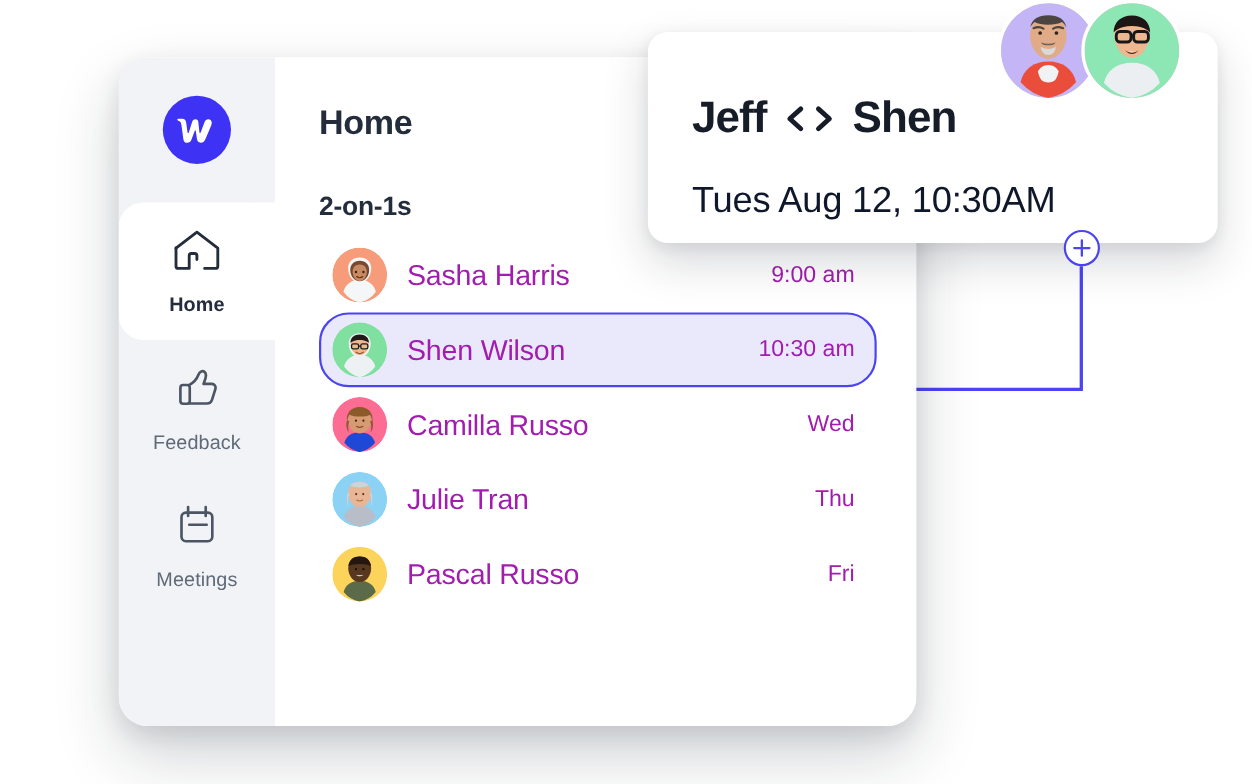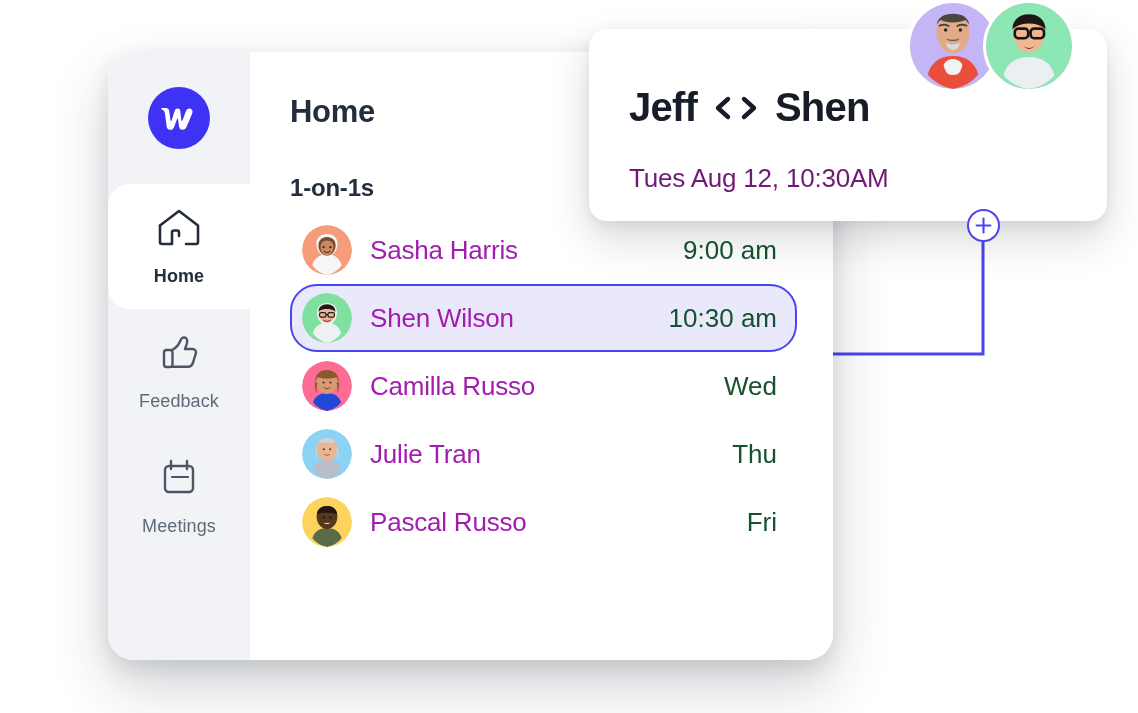--- a/index.html
+++ b/index.html
@@ -104,21 +104,21 @@
   }
   .avatar svg{ display:block; width:50px; height:50px; }
   .row-name{
     margin-left:18px;
     font-size:26px; color:#a21caf; font-weight:400;
     letter-spacing:-.2px;
     white-space:nowrap;
   }
   .row-time{
     margin-left:auto;
-    font-size:26px; color:#14532d; font-weight:400;
+    font-size:21px; color:#a21caf; font-weight:400;
     white-space:nowrap;
   }
 
   
   .connector{ position:absolute; left:0; top:0; width:1138px; height:713px;
               pointer-events:none; }
 
   .plus-btn{
     position:absolute; left:967px; top:209px;
     width:33px; height:33px; border-radius:50%;
@@ -143,21 +143,21 @@
     font-size:40px; font-weight:700; color:#161c28;
     letter-spacing:-.8px;
     display:flex; align-items:center; gap:0;
     white-space:nowrap;
   }
   .meet-title .chev{
     display:inline-flex; align-items:center; margin:0 14px;
   }
   .meet-sub{
     position:absolute; left:40px; top:134px;
-    font-size:26px; color:#701a75; font-weight:400;
+    font-size:33px; color:#0f172a; font-weight:400;
     letter-spacing:-.2px; white-space:nowrap;
   }
   .card-avatars{
     position:absolute; right:32px; top:-29px;
     display:flex;
     z-index:22;
   }
   .card-avatars .ca{
     width:92px; height:92px; border-radius:50%;
     overflow:hidden; border:3px solid #ffffff;
@@ -220,21 +220,21 @@
             </svg>
           </span>
           <span class="nav-label">Meetings</span>
         </div>
 
       </div>
     </div>
 
     <div class="main">
       <div class="page-title">Home</div>
-      <div class="section-title">1-on-1s</div>
+      <div class="section-title">2-on-1s</div>
 
       <div class="list">
 
         <div class="row">
           <span class="avatar">
             <svg viewBox="0 0 50 50" aria-hidden="true">
               <circle cx="25" cy="25" r="25" fill="#F79C7A"></circle>
               <path d="M25 9 c-6.5 0-10.5 4-10.5 9.8 0 5 2.3 9.2 5.4 11.2 -5 1.6-8.4 5.4-9.6 10.2 A25 25 0 0 0 25 50 a25 25 0 0 0 14.7-9.8 c-1.2-4.8-4.6-8.6-9.6-10.2 3.1-2 5.4-6.2 5.4-11.2C35.5 13 31.5 9 25 9z" fill="#f4f6f8"></path>
               <path d="M25 12 c-5.6 0-8.6 3.6-8.6 8.4 0 5.4 3.6 10.2 8.6 10.2 s8.6-4.8 8.6-10.2C33.6 15.6 30.6 12 25 12z" fill="#7a4a30"></path>
               <path d="M25 15.5 c-4.2 0-6.4 2.8-6.4 6.6 0 4.4 2.9 8.3 6.4 8.3 s6.4-3.9 6.4-8.3C31.4 18.3 29.2 15.5 25 15.5z" fill="#c98a63"></path>

